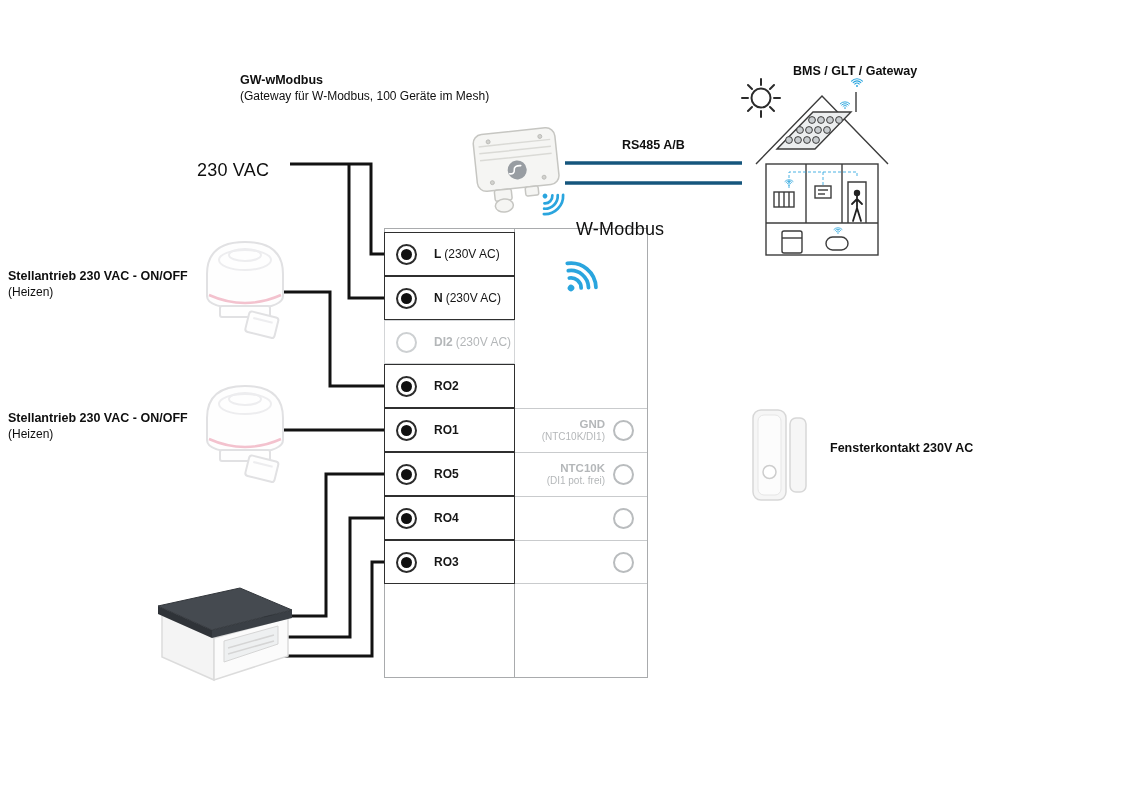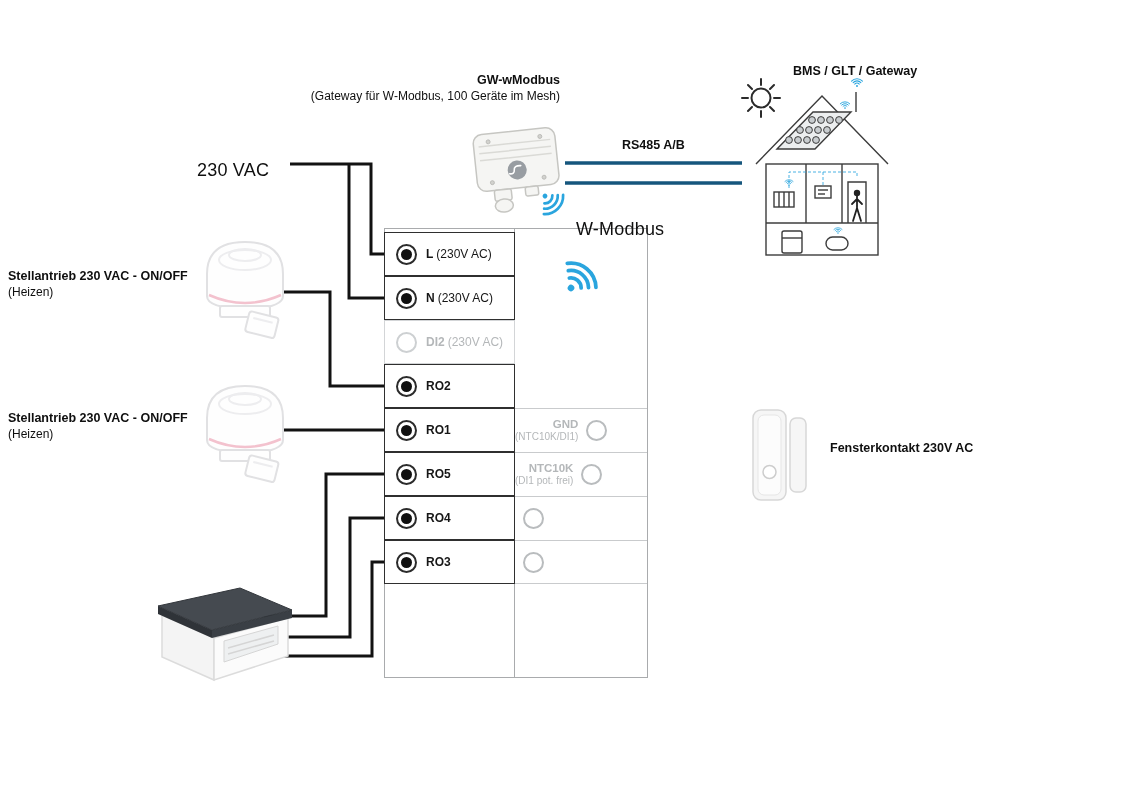--- a/index.html
+++ b/index.html
@@ -38,45 +38,45 @@
   .wcb{fill:#f6f6f6;stroke:#d7d7d7;stroke-width:1.5}
   .wci{fill:#fcfcfc;stroke:#e6e6e6;stroke-width:1}
   .wcc{fill:#fff;stroke:#cdcdcd;stroke-width:1.5}
 
   
   .tblock-outer{position:absolute;left:384px;top:228px;width:264px;height:450px;
     border:1px solid #a9abad;z-index:2}
   .tdivider{position:absolute;left:514px;top:228px;width:1px;height:450px;background:#a9abad;z-index:2}
   .trow{position:absolute;display:flex;align-items:center;background:#fff;z-index:3}
   .trow.left{left:384px;width:131px;height:44px;border:1.5px solid var(--rowborder,#2f2f2f);
-    padding-left:11px;gap:9px}
+    padding-left:11px;gap:17px}
   .trow.left.inactive{border-color:#d3d5d7}
   .trow.right{left:515px;width:132px;height:44px;border-top:1px solid var(--lightborder,#c9cbcd);
-    justify-content:flex-start;padding-right:13px;gap:8px}
+    justify-content:flex-end;padding-right:13px;gap:8px}
   .trow.right.last{border-bottom:1px solid var(--lightborder,#c9cbcd)}
   .term-circle{width:21px;height:21px;border:2px solid #2b2b2b;border-radius:50%;background:#fff;
     display:flex;align-items:center;justify-content:center;flex:none}
   .term-circle .dot{width:11px;height:11px;border-radius:50%;background:#101010}
   .trow.left.inactive .term-circle{border-color:#cdd0d2}
   .term-circle.gray{border-color:#b9bcbe}
   .llabel{font-size:12px;color:#161616;white-space:nowrap}
   .llabel .strong{font-weight:700}
   .llabel .sub{margin-left:3px}
   .trow.left.inactive .llabel,.trow.left.inactive .llabel .strong{color:var(--muted,#b4b7b9)}
   .rlabel{text-align:right;line-height:1.2;color:var(--muted,#b4b7b9)}
   .rlabel .l1{font-weight:700;font-size:11.5px}
   .rlabel .l2{font-size:10px}
 
   
   .lbl{position:absolute;z-index:4;font-size:12.5px;line-height:1.2;color:#0f0f0f;white-space:nowrap}
   .bold{font-weight:700}
   .big{font-size:18px;font-weight:400;letter-spacing:.2px}
   .blk{white-space:normal}
   .blk .l2{font-weight:400;font-size:12px;margin-top:1px}
-  .right-align{text-align:right}
+  .right-align{}
   .center{text-align:left}
 </style>
 </head>
 <body>
 
 <div class="canvas">
 
   <svg class="svg-layer" width="1132" height="800" viewBox="0 0 1132 800">
     <defs>
       <g id="wifi">

